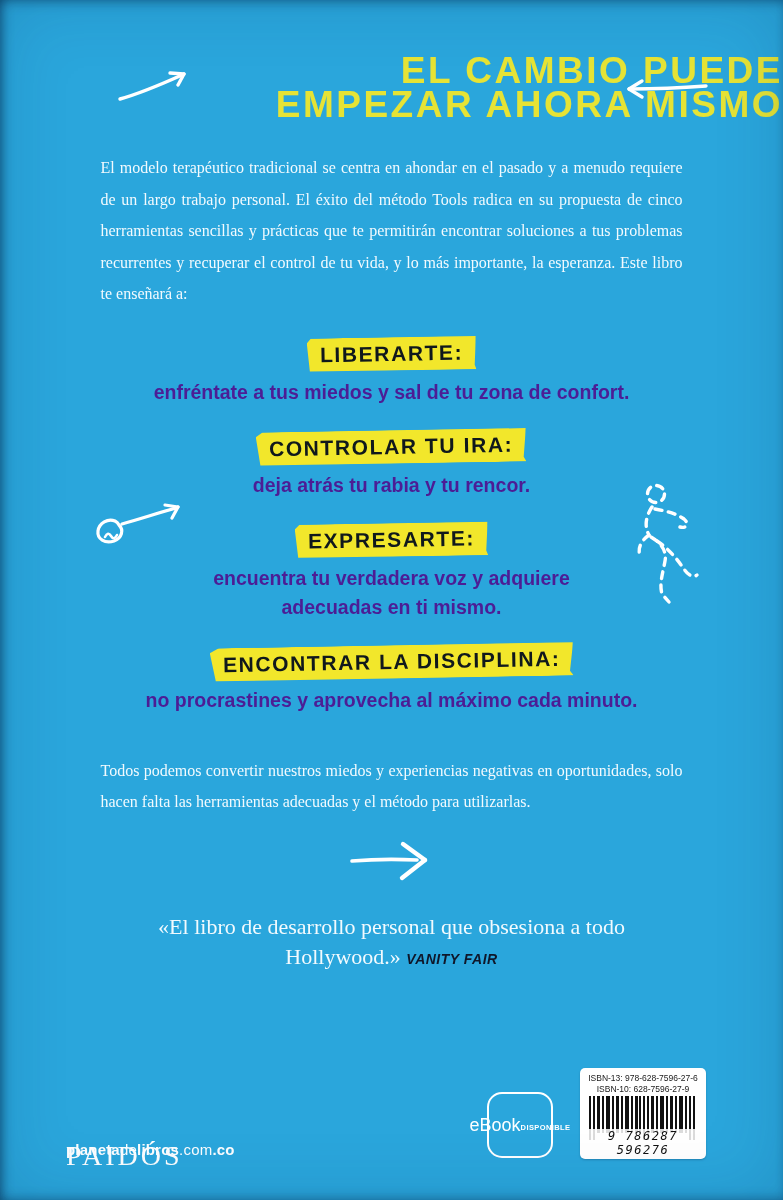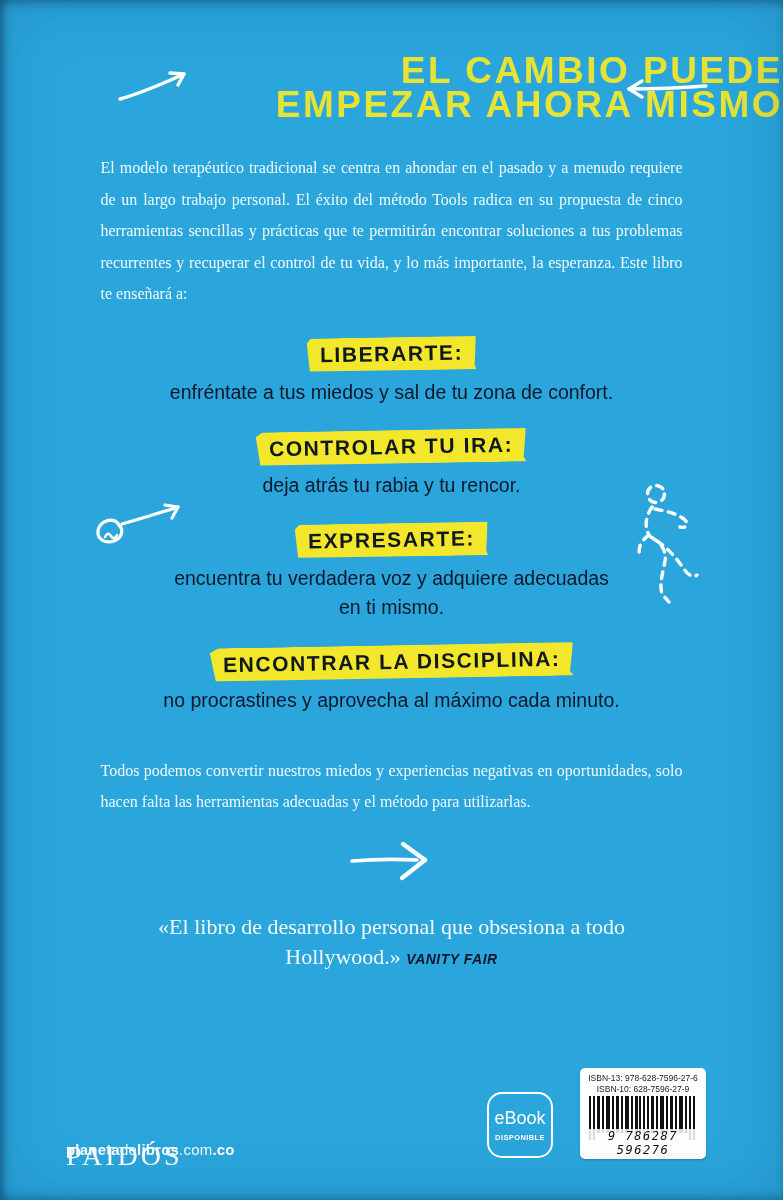--- a/index.html
+++ b/index.html
@@ -65,22 +65,22 @@
     font-weight: 700;
     font-size: 21px;
     letter-spacing: 1.6px;
     line-height: 1;
     padding: 6px 13px 7px;
     transform: rotate(-1.1deg);
     clip-path: polygon(0% 14%, 2.5% 0%, 100% 2%, 99% 86%, 100% 100%, 1.5% 97%);
     margin-bottom: 7px;
   }
   .tool-desc {
-    color: #0f172a;
-    font-weight: 400;
+    color: #4c1d95;
+    font-weight: 700;
     font-size: 19.5px;
     line-height: 29px;
     max-width: 600px;
     margin: 0 auto;
   }
   .tool-desc-narrow { max-width: 440px; }
 
   
   .mid-arrow { margin: 22px auto 0; width: 90px; }
 
@@ -123,21 +123,21 @@
   .website .w-bold { font-weight: 700; }
   .website .w-light { font-weight: 400; }
 
   .ebook-badge {
     position: absolute;
     left: 487px; top: 1092px;
     width: 66px; height: 66px;
     border: 2.5px solid #ffffff;
     border-radius: 15px;
     display: flex;
-    flex-direction: column;
+    flex-direction: row;
     align-items: center;
     justify-content: center;
     color: #ffffff;
   }
   .ebook-title { font-size: 18px; font-weight: 400; line-height: 20px; }
   .ebook-sub { font-size: 7.5px; font-weight: 700; letter-spacing: 0.4px; margin-top: 5px; }
 
   .barcode-card {
     position: absolute;
     left: 580px; top: 1068px;

